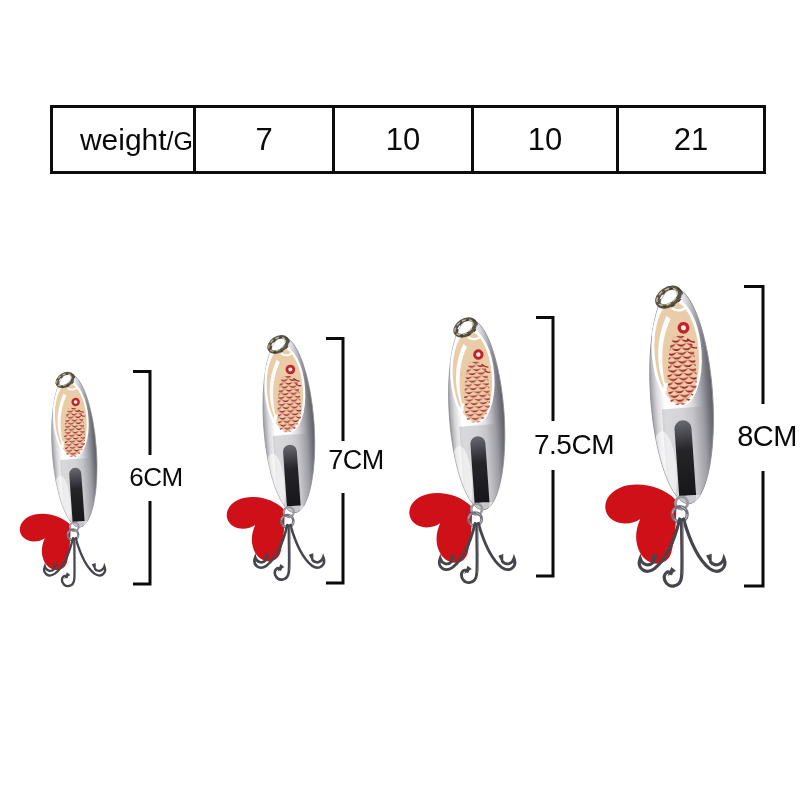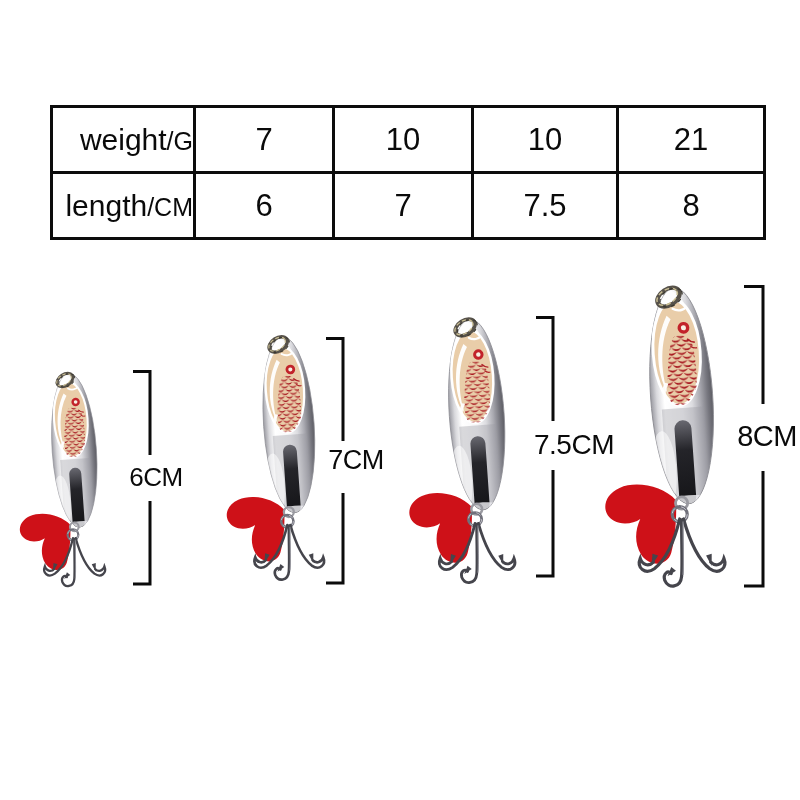--- a/index.html
+++ b/index.html
@@ -40,27 +40,20 @@
     <col style="width:145px">
       <col style="width:147px">
   </colgroup>
   <tbody>
       <tr>
     <th class="rowlabel"><span>weight</span><span class="suffix">/G</span></th>
     <td class="num">7</td>
     <td class="num">10</td>
     <td class="num">10</td>
     <td class="num">21</td>
-  </tr>
-  <tr>
-    <th class="rowlabel"><span>length</span><span class="suffix">/CM</span></th>
-    <td class="num">6</td>
-    <td class="num">7</td>
-    <td class="num">7.5</td>
-    <td class="num">8</td>
   </tr>
 </tbody>
   </table>
 
 <svg class="art" width="800" height="800" viewBox="0 0 800 800">
   <defs>
     <linearGradient id="chromeH" x1="0" y1="0" x2="1" y2="0">
       <stop offset="0" stop-color="#9b9ba2"></stop>
       <stop offset="0.10" stop-color="#d9d9dd"></stop>
       <stop offset="0.22" stop-color="#ffffff"></stop>

